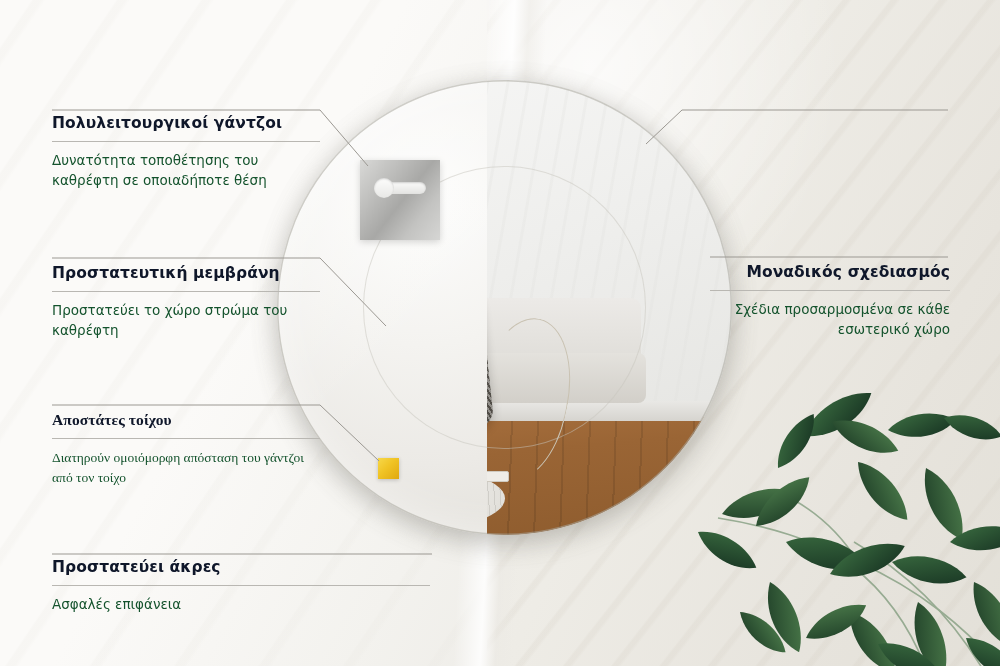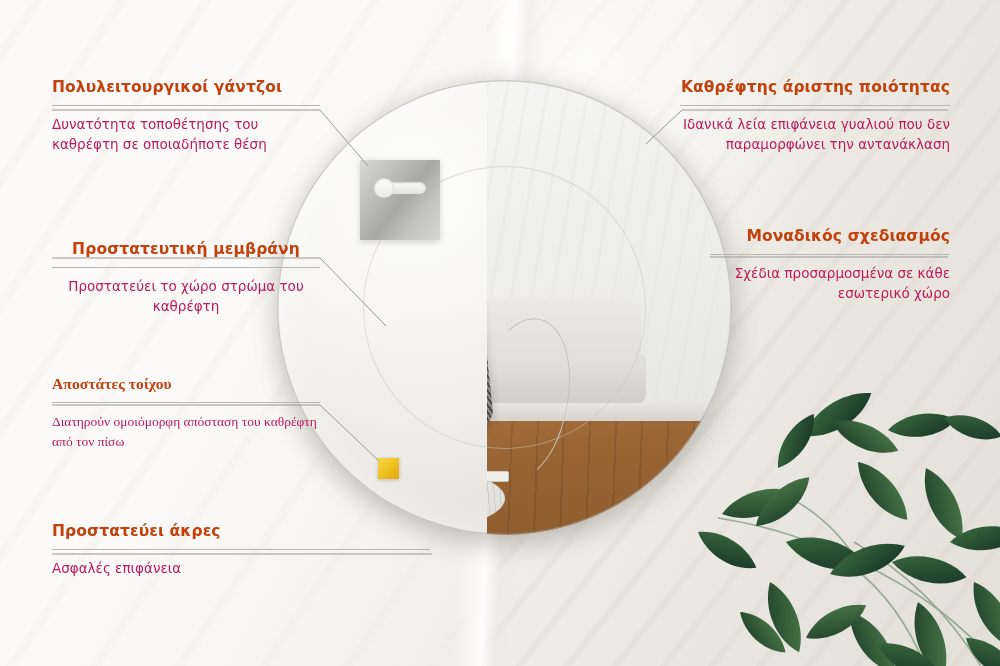--- a/index.html
+++ b/index.html
@@ -202,33 +202,34 @@
     background:linear-gradient(135deg,#f7d84a 0%,#f0c324 45%,#e0a810 100%);
     box-shadow:0 1px 4px rgba(0,0,0,.2);
   }
 
   
   .lines { position:absolute; inset:0; pointer-events:none; }
 
   
   .callout { position:absolute; }
   .callout .title{
-    font-size:15.5px; font-weight:700; color:#c2410c; letter-spacing:.1px;
+    font-size:15.5px; font-weight:700; color:#0f172a; letter-spacing:.1px;
     white-space:nowrap;
+    margin-top:36px;
   }
   .callout .rule{
     height:1px; background:#b9b7b2; margin-top:9px; margin-bottom:9px;
   }
   .callout .desc{
-    font-size:13.5px; line-height:19.5px; color:#be185d; font-weight:400;
+    font-size:13.5px; line-height:19.5px; color:#14532d; font-weight:400;
   }
   .callout.right{ text-align:right; }
 
   .c1{ left:52px; top:78px;  width:268px; }
-  .c2{ left:52px; top:240px; width:268px;text-align:center; }
+  .c2{ left:52px; top:228px; width:268px; }
   .c3{ left:52px; top:375px; width:268px;font-family:Liberation Serif, serif; }
   .c4{ left:52px; top:522px; width:378px; }
   .c5{ left:680px; top:78px;  width:270px; }
   .c6{ left:710px; top:227px; width:240px; }
 
   
   .branch{ position:absolute; right:-12px; bottom:-10px; width:330px; height:300px; }
   .branch svg{ width:100%; height:100%; display:block; }
 </style>
 </head>
@@ -373,34 +374,29 @@
 
   <div class="callout c2">
     <div class="title">Προστατευτική μεμβράνη</div>
     <div class="rule"></div>
     <div class="desc">Προστατεύει το χώρο στρώμα του καθρέφτη</div>
   </div>
 
   <div class="callout c3">
     <div class="title">Αποστάτες τοίχου</div>
     <div class="rule"></div>
-    <div class="desc">Διατηρούν ομοιόμορφη απόσταση του καθρέφτη από τον πίσω</div>
+    <div class="desc">Διατηρούν ομοιόμορφη απόσταση του γάντζοι από τον τοίχο</div>
   </div>
 
   <div class="callout c4">
     <div class="title">Προστατεύει άκρες</div>
     <div class="rule"></div>
     <div class="desc">Ασφαλές επιφάνεια</div>
   </div>
 
-  <div class="callout c5 right">
-    <div class="title">Καθρέφτης άριστης ποιότητας</div>
-    <div class="rule"></div>
-    <div class="desc">Ιδανικά λεία επιφάνεια γυαλιού που δεν παραμορφώνει την αντανάκλαση</div>
-  </div>
 
   <div class="callout c6 right">
     <div class="title">Μοναδικός σχεδιασμός</div>
     <div class="rule"></div>
     <div class="desc">Σχέδια προσαρμοσμένα σε κάθε εσωτερικό χώρο</div>
   </div>
 
   <div class="branch">
     <svg viewBox="0 0 330 300">
       <defs>

